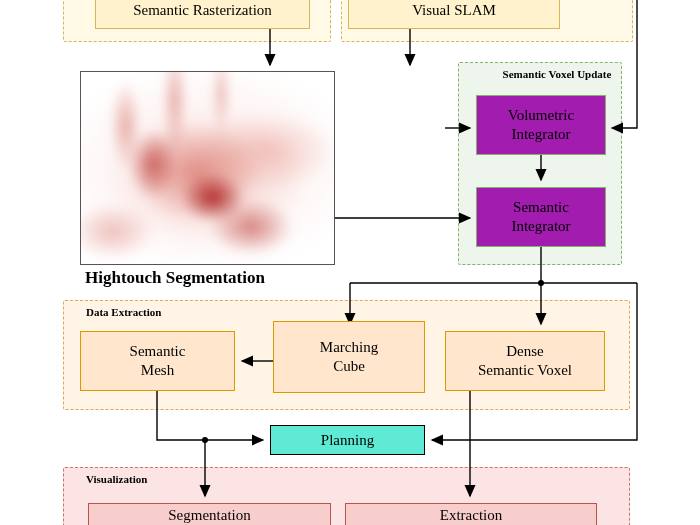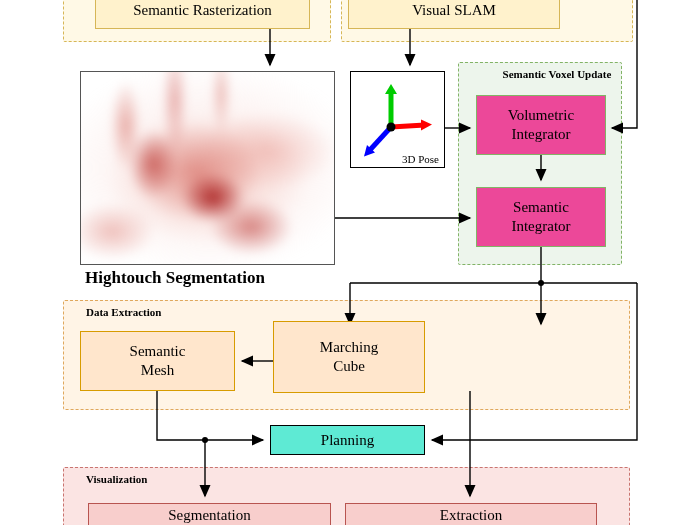--- a/index.html
+++ b/index.html
@@ -5,21 +5,21 @@
   html,body{margin:0;padding:0;background:#fff;}
   .canvas{position:relative;width:700px;height:525px;background:#fff;overflow:hidden;
           font-family:"Liberation Serif",serif;color:#000;}
   .group{position:absolute;border:1px dashed;border-radius:2px;box-sizing:border-box;z-index:0;}
   .group-label{position:absolute;top:5px;font-size:11px;font-weight:bold;white-space:nowrap;}
   .node{position:absolute;box-sizing:border-box;border:1px solid;display:flex;align-items:center;
         justify-content:center;text-align:center;font-size:15px;line-height:1.25;
         white-space:pre-line;z-index:2;}
   .yellow{background:#fff2cc;border-color:#d6b656;}
   .g-yellow{background:#fff9e6;border-color:#d6b656;}
-  .green{background:#ec4899;border-color:#82b366;}
+  .green{background:#a21caf;border-color:#82b366;}
   .g-green{background:#edf5ec;border-color:#82b366;}
   .orange{background:#ffe6cc;border-color:#d79b00;}
   .g-orange{background:#fff4e6;border-color:#dfa75c;}
   .pink{background:#f8cecc;border-color:#b85450;}
   .g-pink{background:#fbe4e3;border-color:#c97470;}
   .white-node{background:#5eead4;border-color:#000;}
   .wires{position:absolute;left:0;top:0;z-index:1;}
   .heatmap{position:absolute;left:80px;top:71px;width:255px;height:194px;
            border:1px solid #555;background:#fff;overflow:hidden;z-index:2;box-sizing:border-box;}
   .heatmap-art{position:absolute;left:-10px;top:-10px;right:-10px;bottom:-10px;filter:blur(5px);
@@ -94,52 +94,42 @@
   </div>
   <div class="node yellow" style="left:348px;top:-8px;width:212px;height:37px;">
     <span>Visual SLAM</span>
   </div>
 
   <div class="heatmap">
     <div class="heatmap-art"></div>
   </div>
   <div class="heatmap-caption">Hightouch Segmentation</div>
 
-  <div class="pose-box">
-    <svg width="93" height="95">
-      <g stroke-width="5" fill="none">
-        <path d="M40,55 L40,18" stroke="#00cc00"></path>
-        <path d="M40,12 L34,22 L46,22 z" fill="#00cc00" stroke="none"></path>
-        <path d="M40,55 L74,53" stroke="#ff0000"></path>
-        <path d="M81,52.6 L70,47.5 L70,58.5 z" fill="#ff0000" stroke="none"></path>
-        <path d="M40,55 L18,79" stroke="#0000ff"></path>
-        <path d="M13,84.5 L16,73 L24,80.5 z" fill="#0000ff" stroke="none"></path>
-      </g>
-      <circle cx="40" cy="55" r="4.5" fill="#000"></circle>
-    </svg>
-    <span class="pose-label">3D Pose</span>
-  </div>
 
   <div class="node green" style="left:476px;top:95px;width:130px;height:60px;">
     <span>Volumetric
 Integrator</span>
   </div>
   <div class="node green" style="left:476px;top:187px;width:130px;height:60px;">
     <span>Semantic
 Integrator</span>
   </div>
 
   <div class="node orange" style="left:80px;top:331px;width:155px;height:60px;">
     <span>Semantic
 Mesh</span>
   </div>
   <div class="node orange" style="left:273px;top:321px;width:152px;height:72px;">
     <span>Marching
 Cube</span>
   </div>
+  <div class="node orange" style="left:445px;top:331px;width:160px;height:60px;">
+    <span>Dense
+Semantic Voxel</span>
+  </div>
 
   <div class="node white-node" style="left:270px;top:425px;width:155px;height:30px;">
     <span>Planning</span>
   </div>
 
   <div class="node pink" style="left:88px;top:503px;width:243px;height:38px;align-items:flex-start;padding-top:2px;">
     <span>Segmentation</span>
   </div>
   <div class="node pink" style="left:345px;top:503px;width:252px;height:38px;align-items:flex-start;padding-top:2px;">
     <span>Extraction</span>

